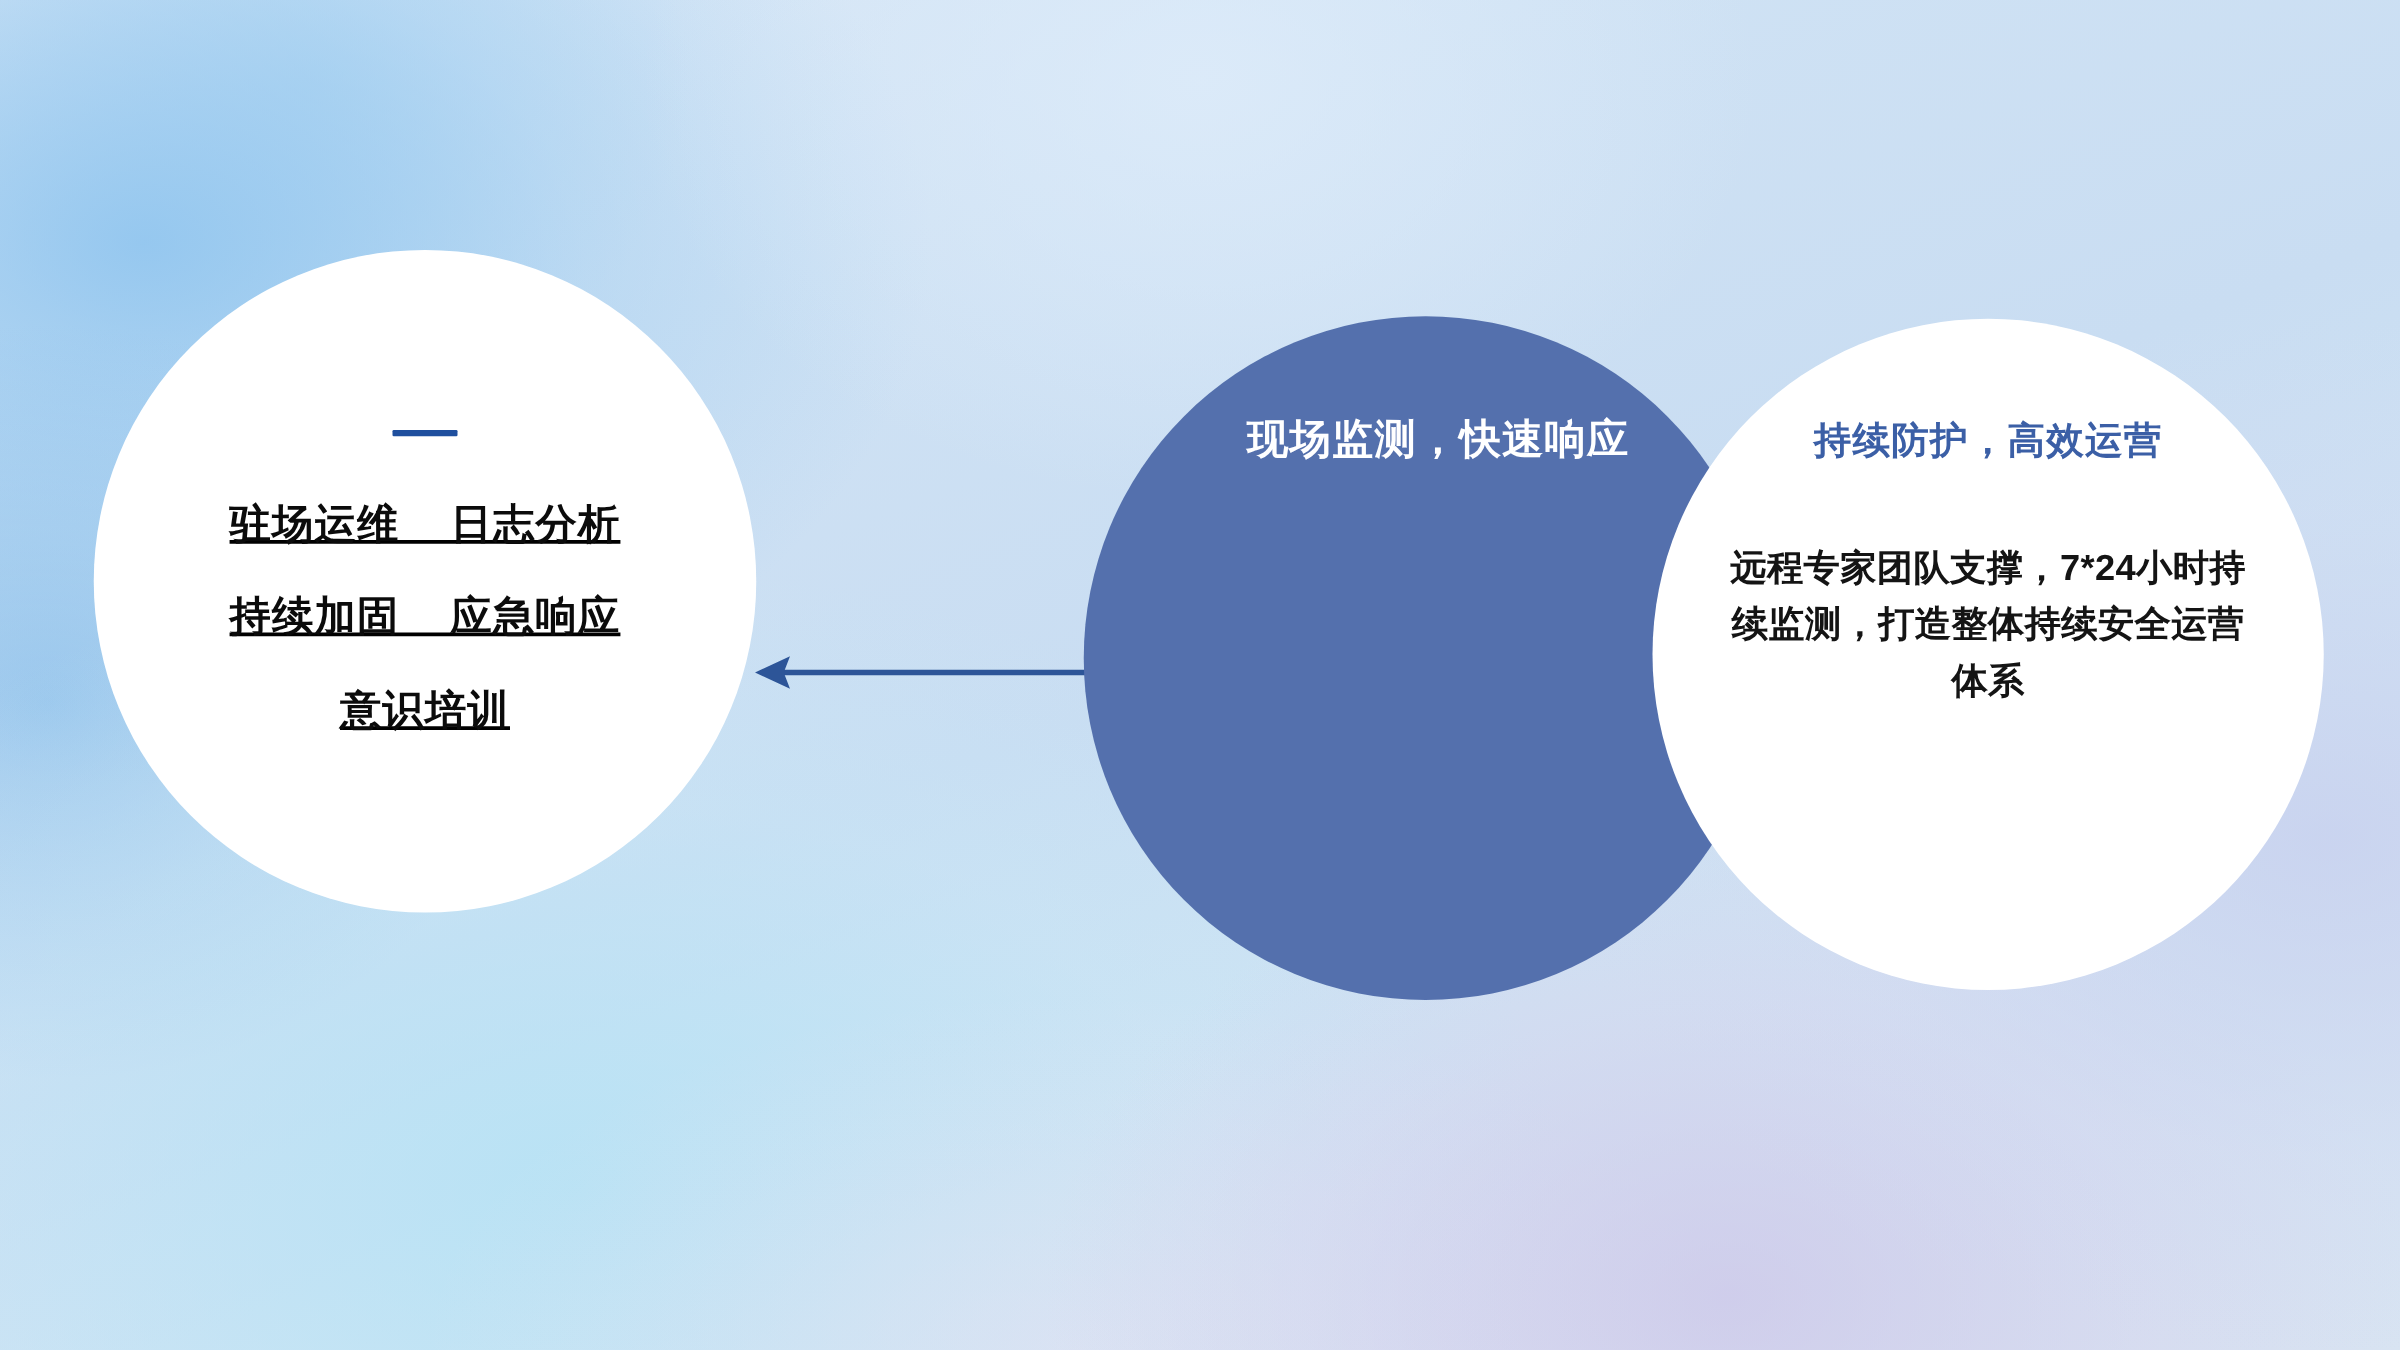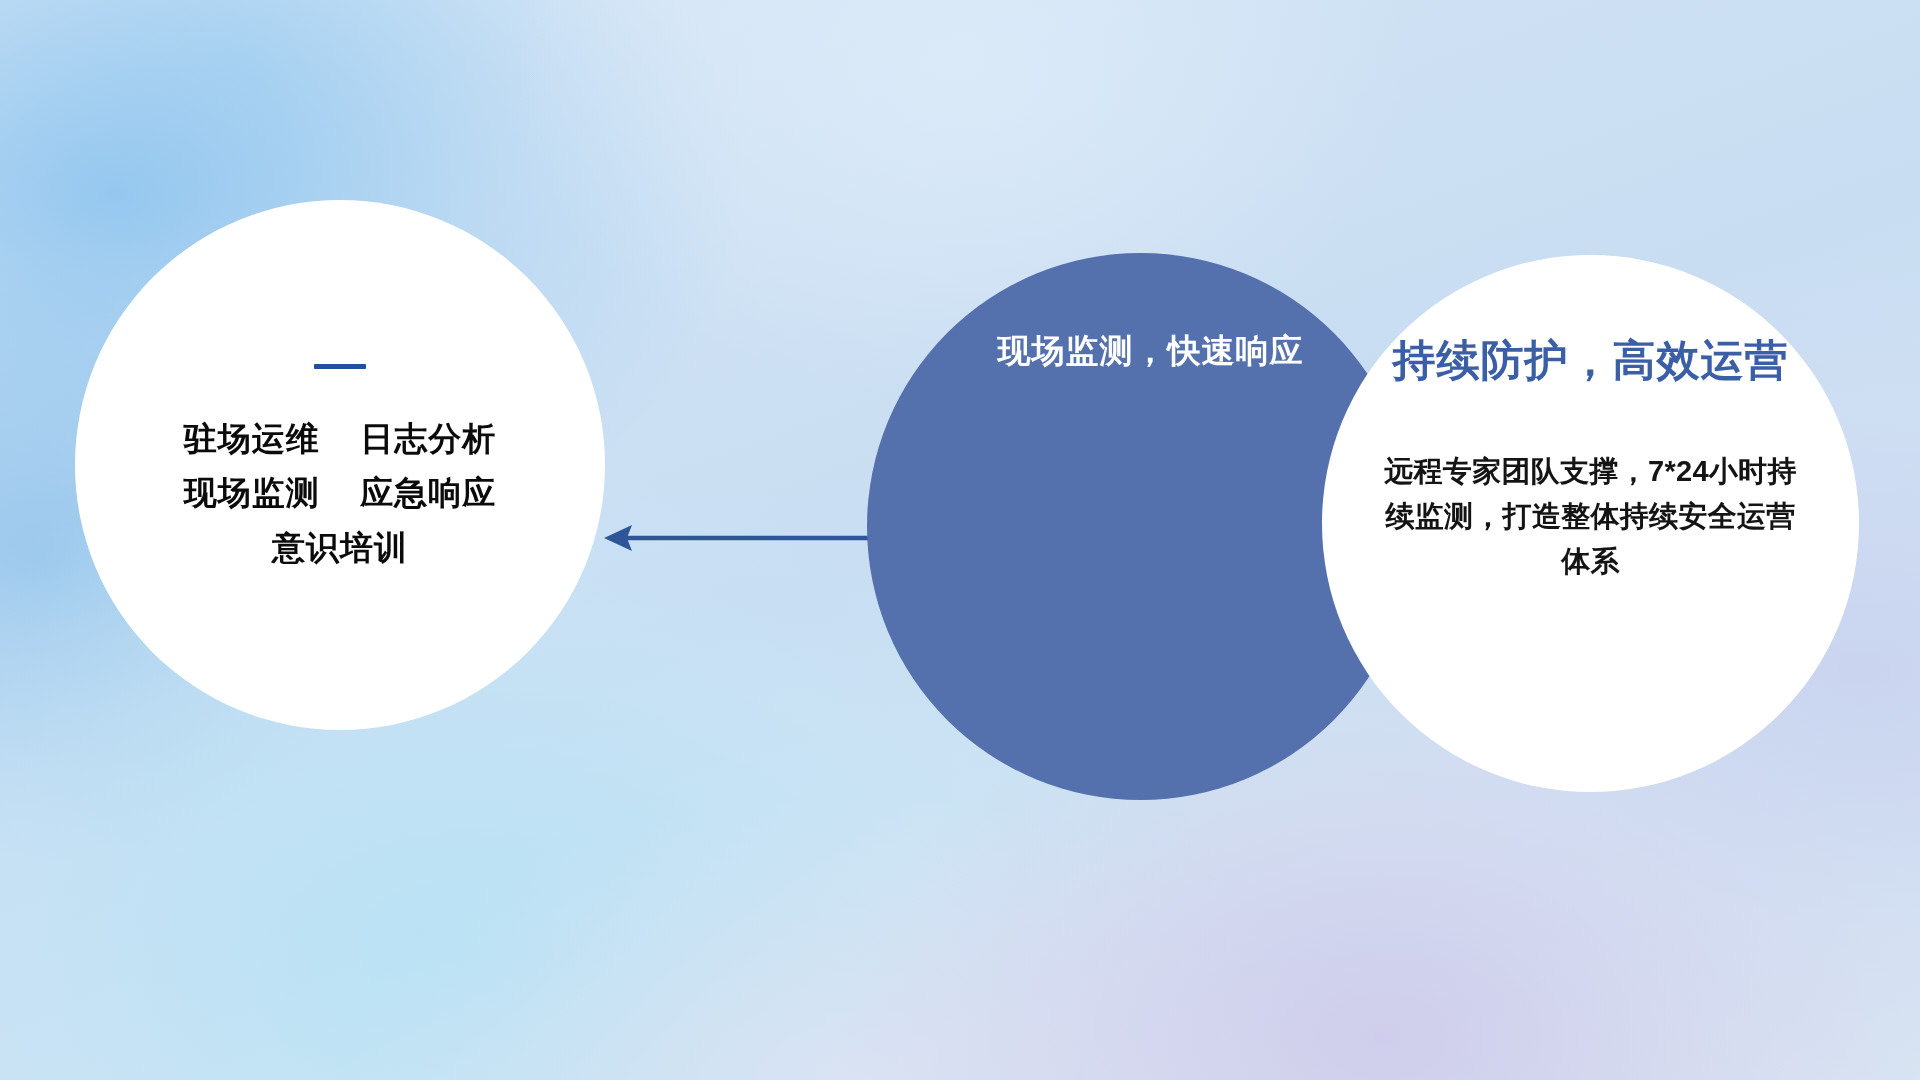--- a/index.html
+++ b/index.html
@@ -83,21 +83,22 @@
   }
   .divider-dash {
     width:52px; height:5px;
     background:#1f4f9e;
     border-radius:1px;
     margin-bottom:52px;
   }
   .left-lines {
     display:flex; flex-direction:column;
     align-items:center;
-    gap:18px;
+    gap:38px;
+    text-decoration:underline;
   }
   .left-line {
     font-size:33px;
     font-weight:bold;
     color:#0b0b0b;
     letter-spacing:1px;
     white-space:pre;
     line-height:1.1;
   }
 
@@ -131,21 +132,21 @@
 
   
   .right-inner {
     position:absolute;
     left:0; top:0; width:537px; height:537px;
     display:flex; flex-direction:column;
     align-items:center;
     padding:80px 40px 0 40px;
   }
   .right-title {
-    font-size:43px;
+    font-size:30px;
     font-weight:bold;
     color:#3b5fa6;
     letter-spacing:1px;
     text-align:center;
     white-space:nowrap;
     line-height:1.2;
   }
   .right-body {
     margin-top:62px;
     font-size:29px;
@@ -177,21 +178,21 @@
   <div class="bg-layer bg-blob-b"></div>
   <div class="bg-layer bg-blob-g"></div>
   <div class="bg-layer bg-blob-c"></div>
   <div class="bg-layer bg-blob-d"></div>
 
   <div class="circle" id="circle-left">
     <div class="left-inner">
       <div class="divider-dash"></div>
       <div class="left-lines">
         <div class="left-line">驻场运维    日志分析</div>
-        <div class="left-line">现场监测    应急响应</div>
+        <div class="left-line">持续加固    应急响应</div>
         <div class="left-line">意识培训</div>
       </div>
     </div>
   </div>
 
   <svg id="flow-arrow" viewBox="0 0 290 52">
     <line x1="288" y1="26" x2="22" y2="26" stroke="#2d5598" stroke-width="4.5"></line>
     <path d="M6 26 L34 13 L29 26 L34 39 Z" fill="#2d5598"></path>
   </svg>
 

